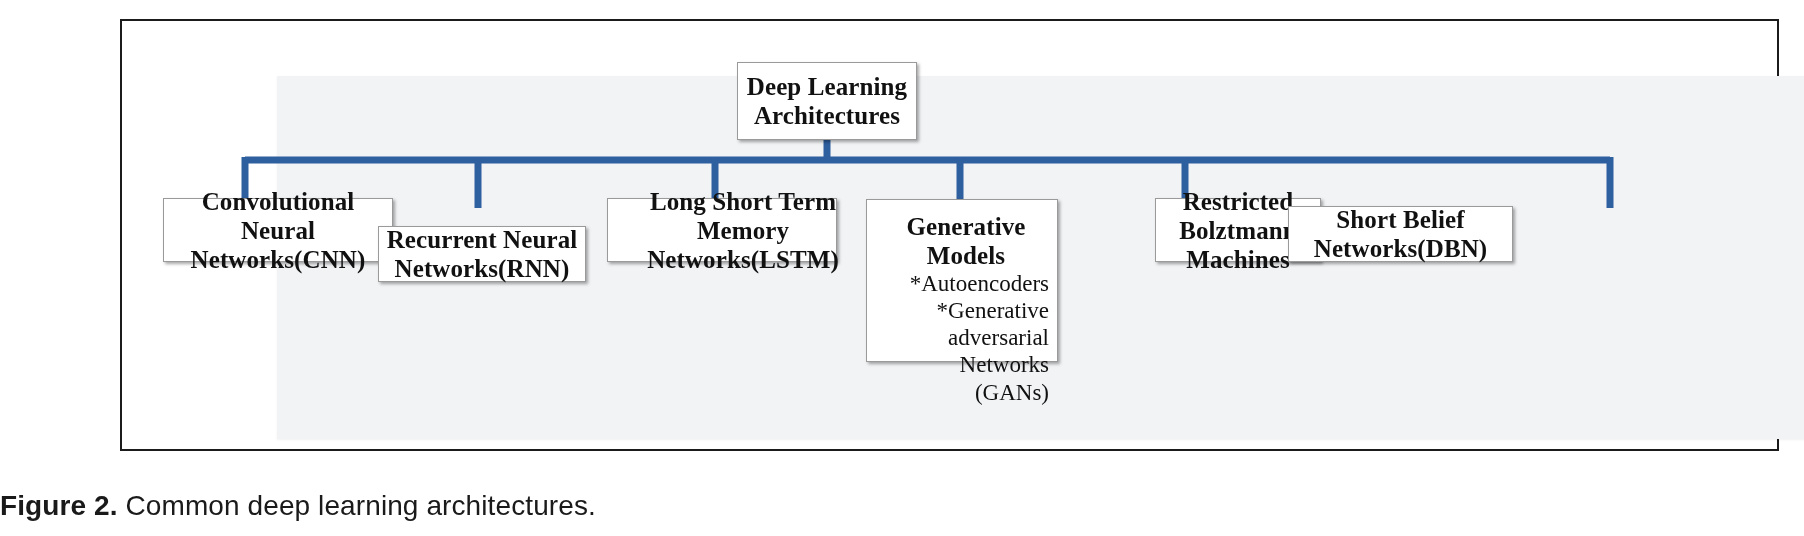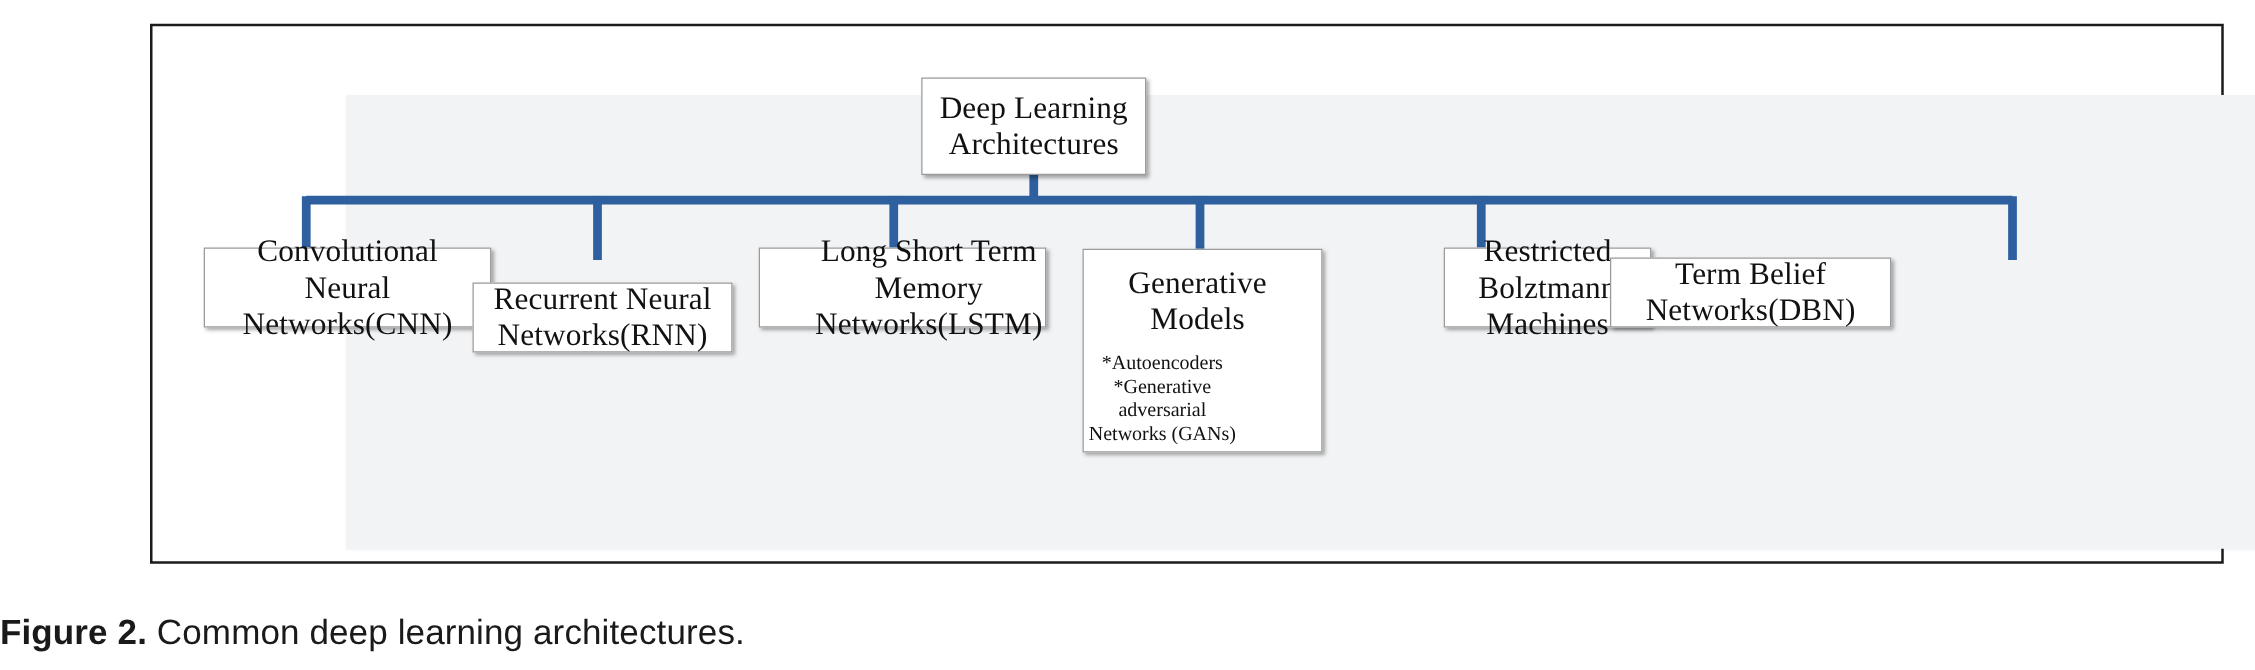--- a/index.html
+++ b/index.html
@@ -39,46 +39,47 @@
     display:flex;
     flex-direction:column;
     color:#111;
   }
   .node .title{
     text-align:center;
     line-height:1.16;
     font-size:25px;
     letter-spacing:.1px;
     white-space:pre-line;
+    font-weight:bold;
   }
   .node.root{
     left:737px;top:62px;width:180px;height:78px;
     align-items:center;justify-content:center;
   }
   .node.root .title{font-size:25px;}
 
   .node.leaf{
     align-items:center;justify-content:center;
     padding:4px 6px;
   }
 
   .node.cnn  {left:163px;top:198px;width:230px;height:64px;}
   .node.rnn  {left:378px;top:206px;width:208px;height:56px;margin-top:20px;}
   .node.lstm {left:607px;top:198px;width:230px;height:64px;padding-left:48px;}
   .node.gen  {left:866px;top:199px;width:192px;height:163px;
-              justify-content:flex-start;padding:12px 8px 8px 0;}
+              justify-content:flex-start;padding:12px 8px 8px 16px;}
   .node.rbm  {left:1155px;top:198px;width:166px;height:64px;}
   .node.dbn  {left:1288px;top:206px;width:225px;height:56px;}
 
   .node.gen .title{font-size:25px;width:100%;}
   .node.gen .bullets{
-    margin-top:12px;
-    font-size:16px;
+    margin-top:0;
+    font-size:23px;
     line-height:1.18;
-    text-align:center;
+    text-align:right;
     align-self:flex-start;
     padding-left:4px;
     white-space:pre-line;
   }
 
   
   .caption{
     position:absolute;left:0px;top:490px;width:1804px;
     font-family:Liberation Sans, sans-serif;
     font-size:28px;
@@ -144,21 +145,21 @@
 Networks (GANs)</div>
   </div>
 
   <div class="node leaf rbm">
     <div class="title">Restricted
 Bolztmann
 Machines</div>
   </div>
 
   <div class="node leaf dbn">
-    <div class="title">Term Belief
+    <div class="title">Short Belief
 Networks(DBN)</div>
   </div>
 
   <div class="caption">
     <span class="lead">Figure 2.</span>
     <span class="text">Common deep learning architectures.</span>
   </div>
 
 </div>
 

